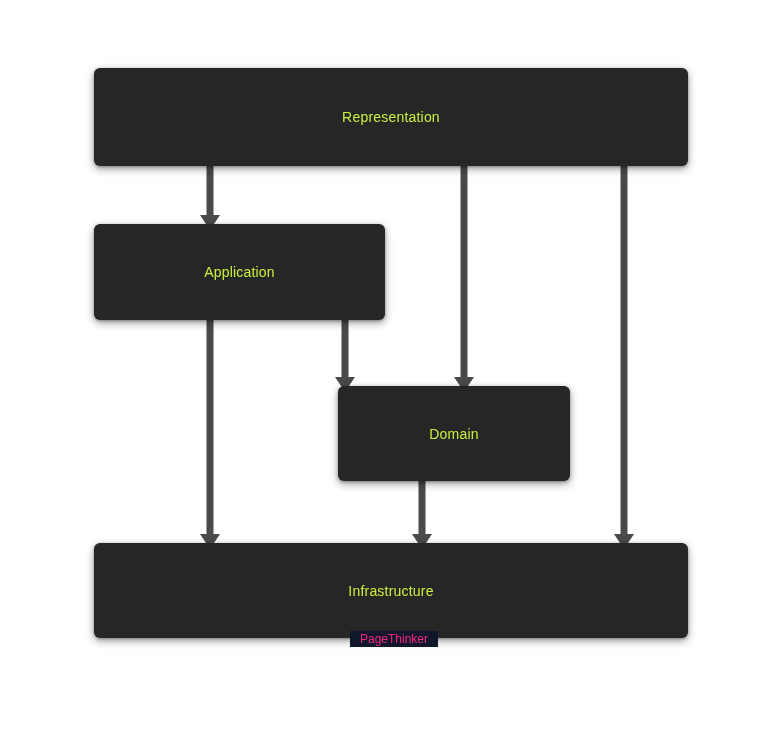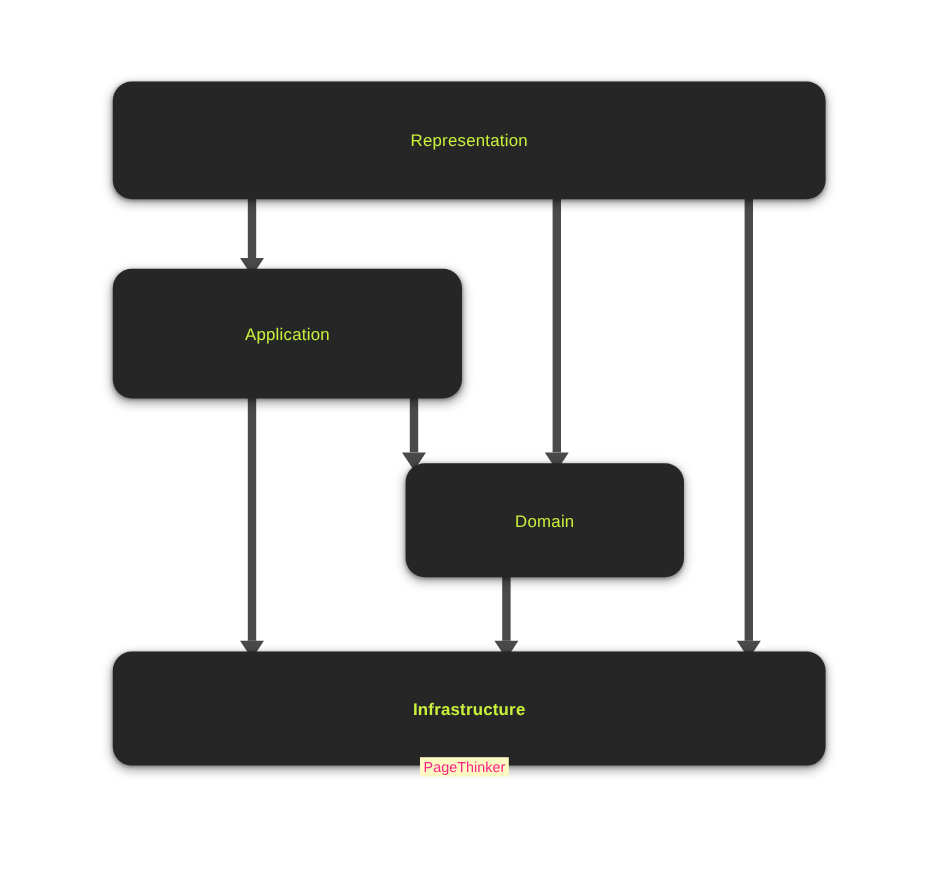--- a/index.html
+++ b/index.html
@@ -17,42 +17,42 @@
     position: relative;
     width: 784px;
     height: 732px;
     background: #ffffff;
   }
 
   
   .layer-box {
     position: absolute;
     background: #262626;
-    border-radius: 16px;
+    border-radius: 6px;
     box-shadow: 0 3px 9px rgba(0,0,0,0.38),
                 0 1px 3px rgba(0,0,0,0.30);
     display: flex;
     align-items: center;
     justify-content: center;
     z-index: 3;
   }
   .layer-label {
     color: #c8f03c;
     font-size: 14px;
     font-family: "Liberation Sans", sans-serif;
     letter-spacing: 0.2px;
     line-height: 1;
     white-space: nowrap;
     user-select: none;
   }
 
   #box-representation { left: 94px;  top: 68px;  width: 594px; height: 98px; }
-  #box-application    { left: 94px;  top: 224px; width: 291px; height: 108px; }
+  #box-application    { left: 94px;  top: 224px; width: 291px; height: 96px; }
   #box-domain         { left: 306px; top: 386px; width: 232px; height: 95px; margin-left: 32px; }
-  #box-infrastructure { left: 94px;  top: 543px; width: 594px; height: 95px; font-weight: bold; }
+  #box-infrastructure { left: 94px;  top: 543px; width: 594px; height: 95px; }
 
   
   .arrow {
     position: absolute;
     z-index: 1;
   }
   .arrow .shaft {
     position: absolute;
     left: 50%;
     top: 0;
@@ -86,26 +86,26 @@
   #arrow-app-dom   .shaft { height: 63px; }
   #arrow-app-infra .shaft { height: 220px; }
   #arrow-dom-infra .shaft { height: 59px; }
 
   
   #watermark {
     position: absolute;
     left: 350px;
     top: 631px;
     z-index: 6;
-    background: #fef9c3;
+    background: #0f172a;
     color: #f72585;
     font-size: 12px;
     font-family: "Liberation Sans", sans-serif;
     line-height: 16px;
-    padding: 0 3px;
+    padding: 0 10px;
     white-space: nowrap;
     user-select: none;
   }
 </style>
 </head>
 <body>
 
 <div id="canvas">
 
   <div class="arrow" id="arrow-rep-app">

